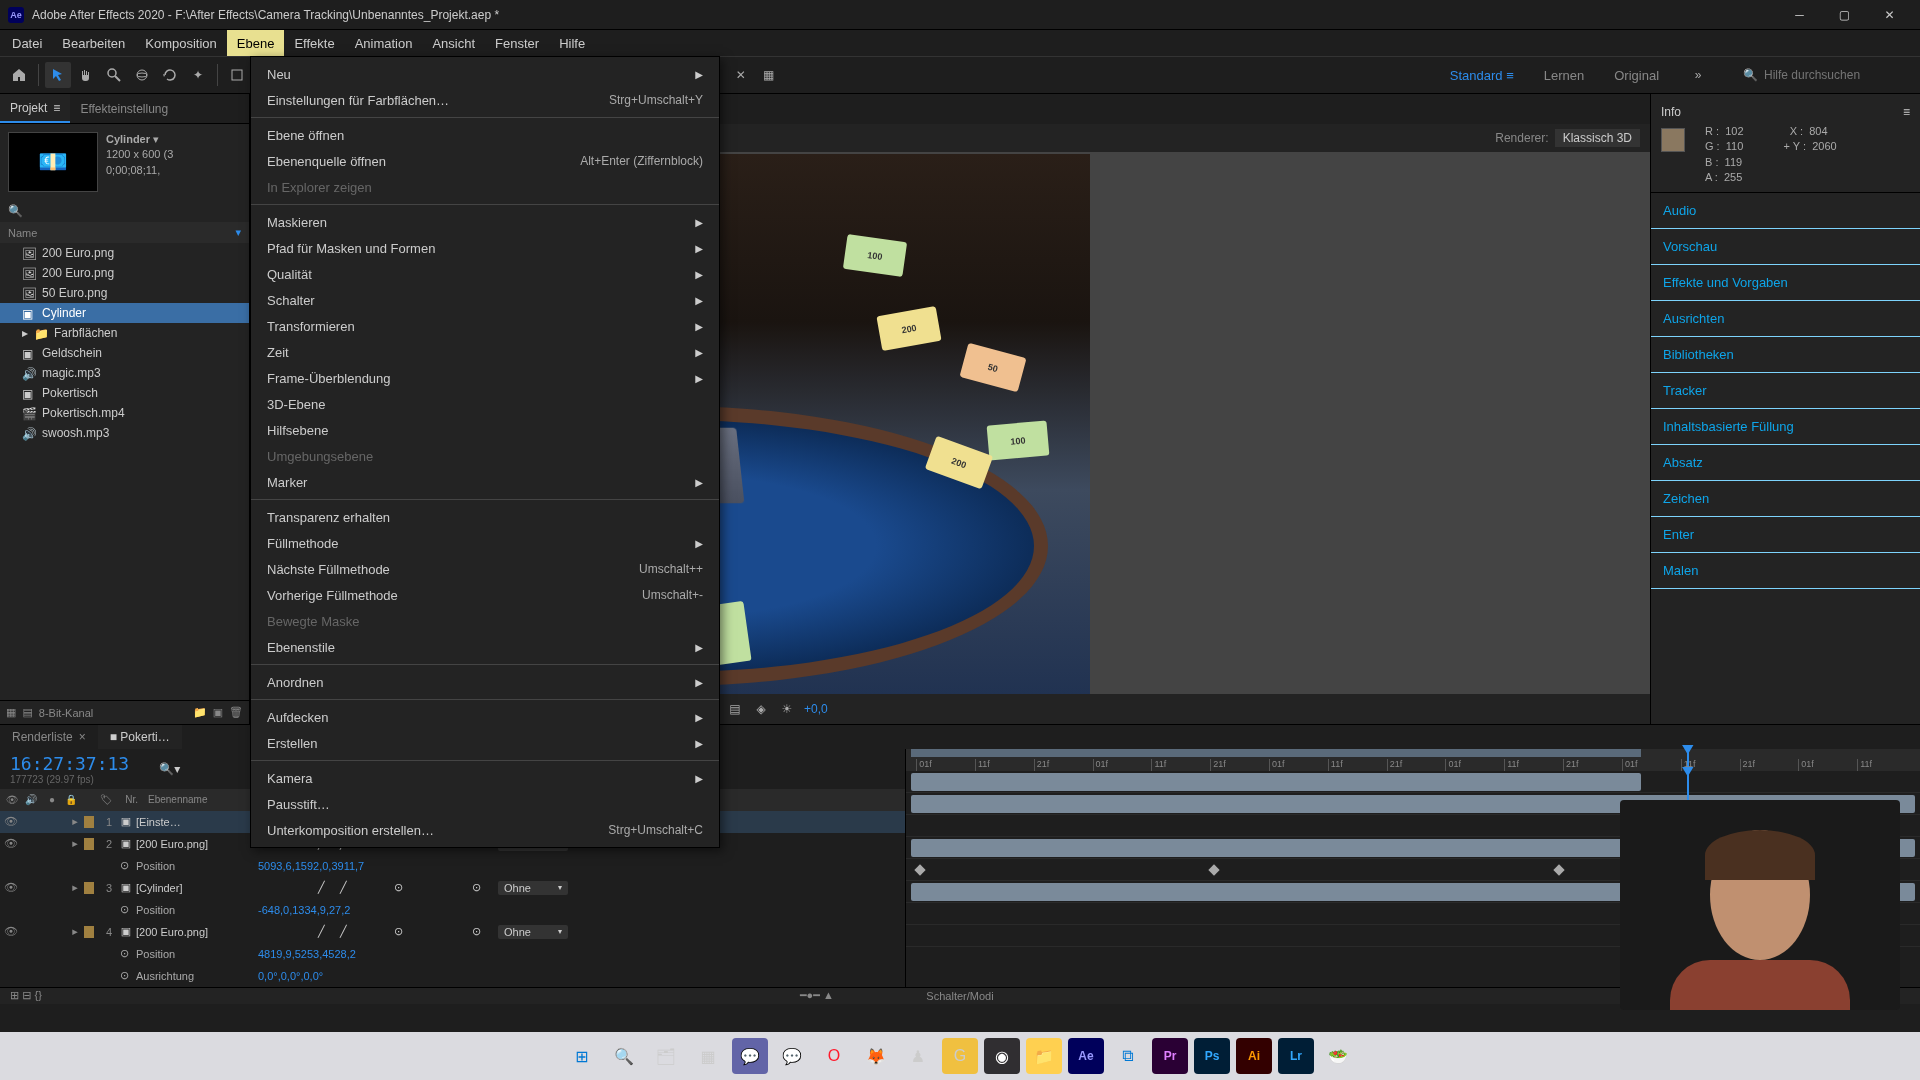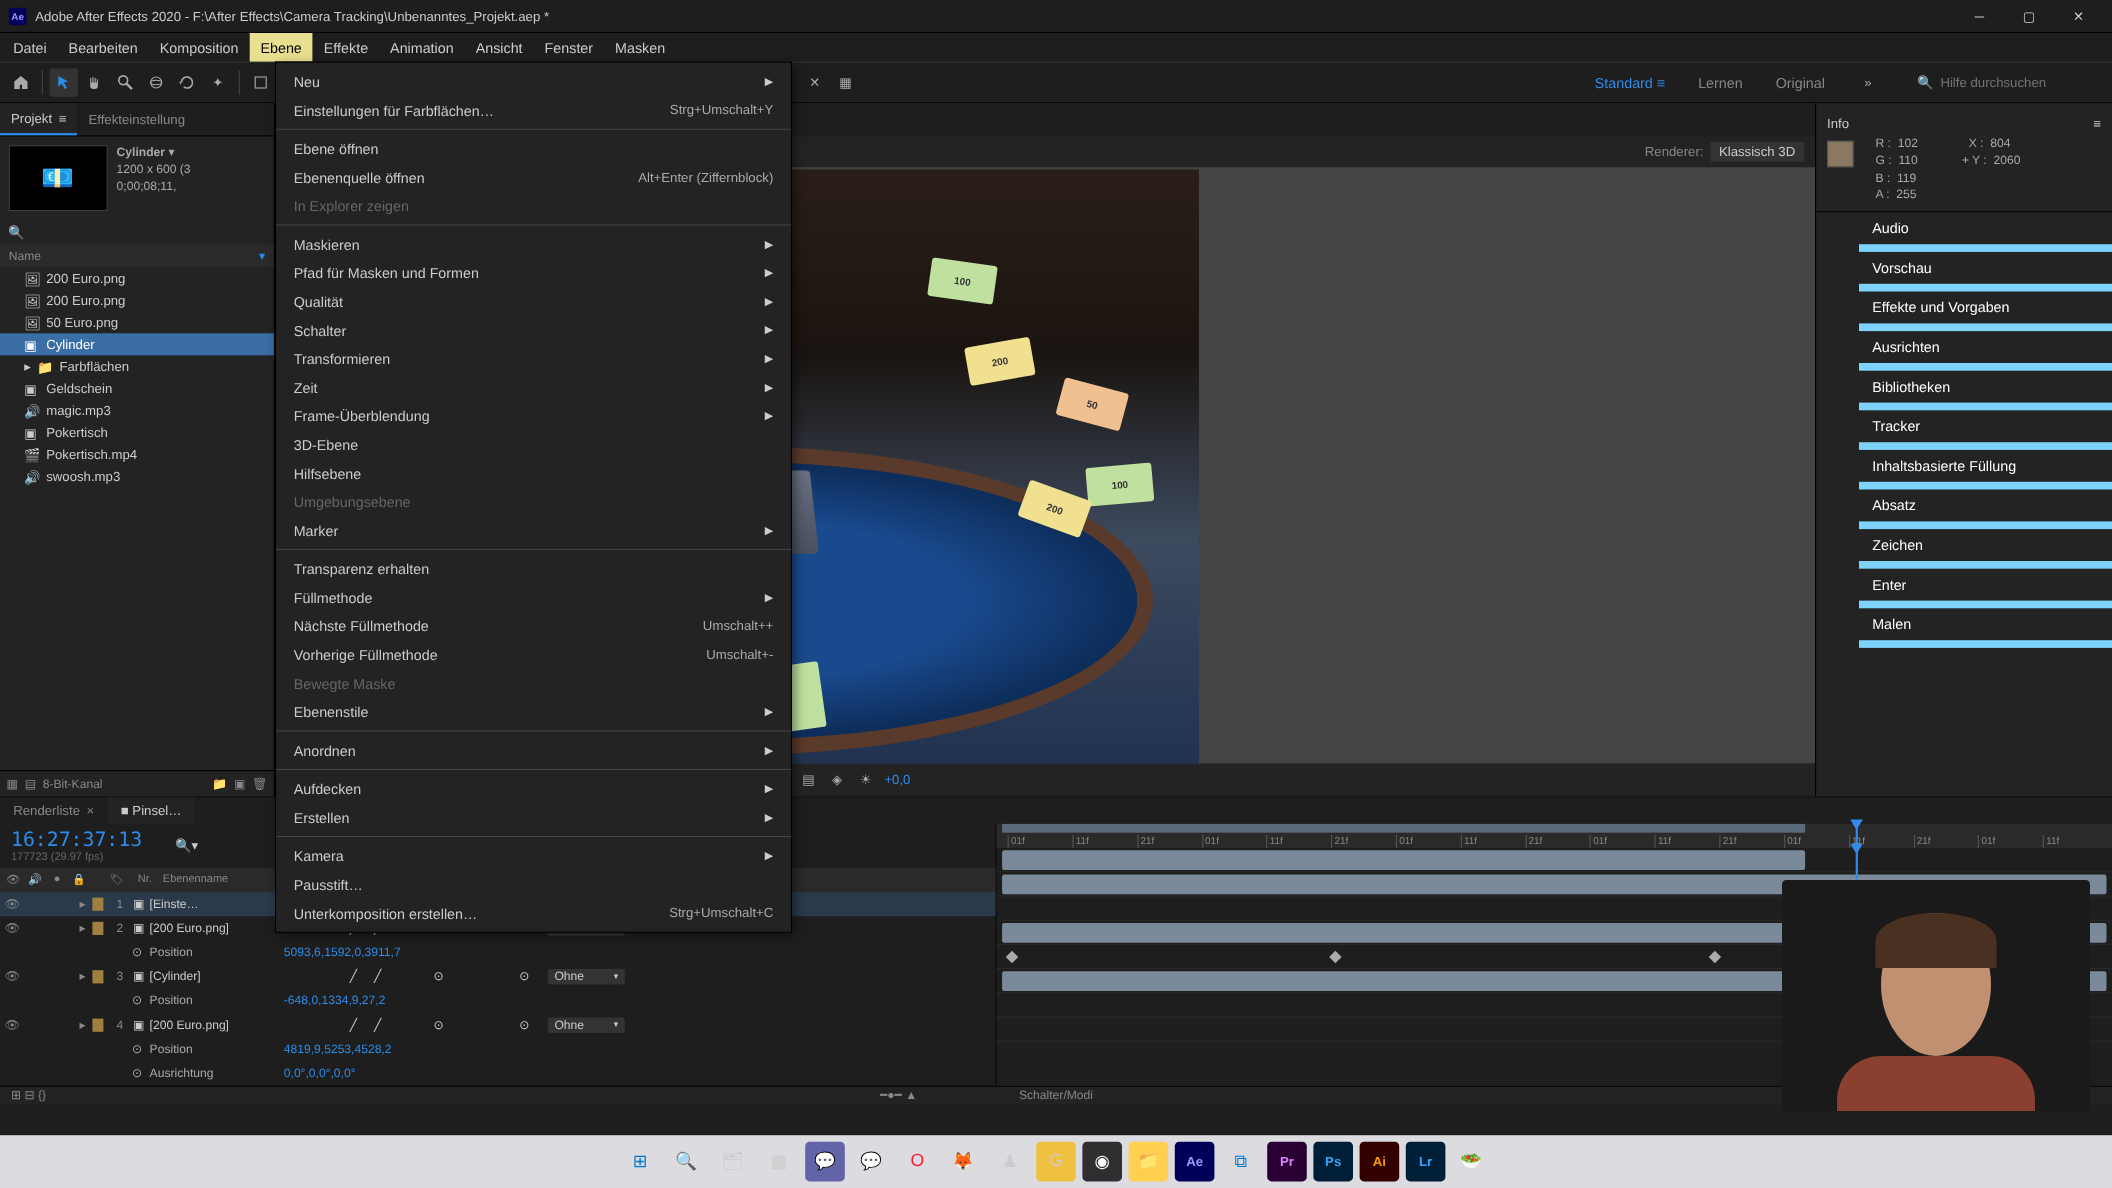--- a/index.html
+++ b/index.html
@@ -80,21 +80,21 @@
 .vc-icon { width: 18px; height: 18px; display: flex; align-items: center; justify-content: center; }
 
 
 .right-panel { width: 270px; background: #232323; display: flex; flex-direction: column; border-left: 1px solid #000; }
 .info-panel { padding: 6px 10px; font-size: 11px; color: #aaa; border-bottom: 1px solid #000; }
 .info-header { height: 24px; display: flex; align-items: center; font-size: 12px; color: #ccc; }
 .info-row { display: flex; gap: 20px; }
 .info-col { line-height: 1.4; white-space: pre; }
 .color-swatch { width: 24px; height: 24px; background: #8a7860; border: 1px solid #555; margin: 4px 0; }
 .panel-stack { flex: 1; display: flex; flex-direction: column; }
-.stack-item { height: 36px; display: flex; align-items: center; padding: 0 12px; font-size: 13px; color: #ffffff; border-bottom: 7px solid #7dd3fc; margin-left: 39px; }
+.stack-item { height: 36px; display: flex; align-items: center; padding: 0 12px; font-size: 13px; color: #0ea5e9; border-bottom: 1px solid #7dd3fc; }
 
 
 .timeline-panel { height: 280px; background: #232323; display: flex; flex-direction: column; border-top: 1px solid #000; }
 .tl-tabs { height: 30px; display: flex; align-items: center; background: #1e1e1e; }
 .tl-tab { padding: 0 12px; height: 100%; display: flex; align-items: center; font-size: 12px; color: #888; gap: 6px; }
 .tl-tab.active { background: #232323; color: #ccc; }
 .tl-header { height: 40px; display: flex; align-items: center; padding: 0 10px; gap: 10px; }
 .timecode { color: #2d8ceb; font-size: 18px; font-family: monospace; }
 .frame-count { color: #666; font-size: 10px; }
 .tl-body { flex: 1; display: flex; }
@@ -149,21 +149,21 @@
 
 <div class="menubar" id="menubar">
     <div class="menu-item">Datei</div>
     <div class="menu-item">Bearbeiten</div>
     <div class="menu-item">Komposition</div>
     <div class="menu-item active">Ebene</div>
     <div class="menu-item">Effekte</div>
     <div class="menu-item">Animation</div>
     <div class="menu-item">Ansicht</div>
     <div class="menu-item">Fenster</div>
-    <div class="menu-item">Masken</div>
+    <div class="menu-item">Hilfe</div>
   </div>
 
 <div class="toolbar">
   <div class="tool">
       <svg width="16" height="16" viewBox="0 0 16 16">
         <path fill="#aaa" d="M8 2l6 5v7H9v-4H7v4H2V7z"></path>
       </svg>
     </div>
   <div class="tool-sep"></div>
   <div class="tool active">
@@ -386,21 +386,21 @@
         <div class="stack-item">Zeichen</div>
         <div class="stack-item">Enter</div>
         <div class="stack-item">Malen</div>
       </div>
   </div>
 </div>
 
 <div class="timeline-panel">
   <div class="tl-tabs" id="tl-tabs">
       <div class="tl-tab">Renderliste <span>×</span></div>
-      <div class="tl-tab active">■ Pinsel…</div>
+      <div class="tl-tab active">■ Pokerti…</div>
     </div>
   <div class="tl-body">
     <div class="tl-left">
       <div class="tl-header">
         <div>
           <div class="timecode">16:27:37:13</div>
           <div class="frame-count">177723 (29.97 fps)</div>
         </div>
         <span style="margin-left:20px">🔍▾</span>
       </div>

